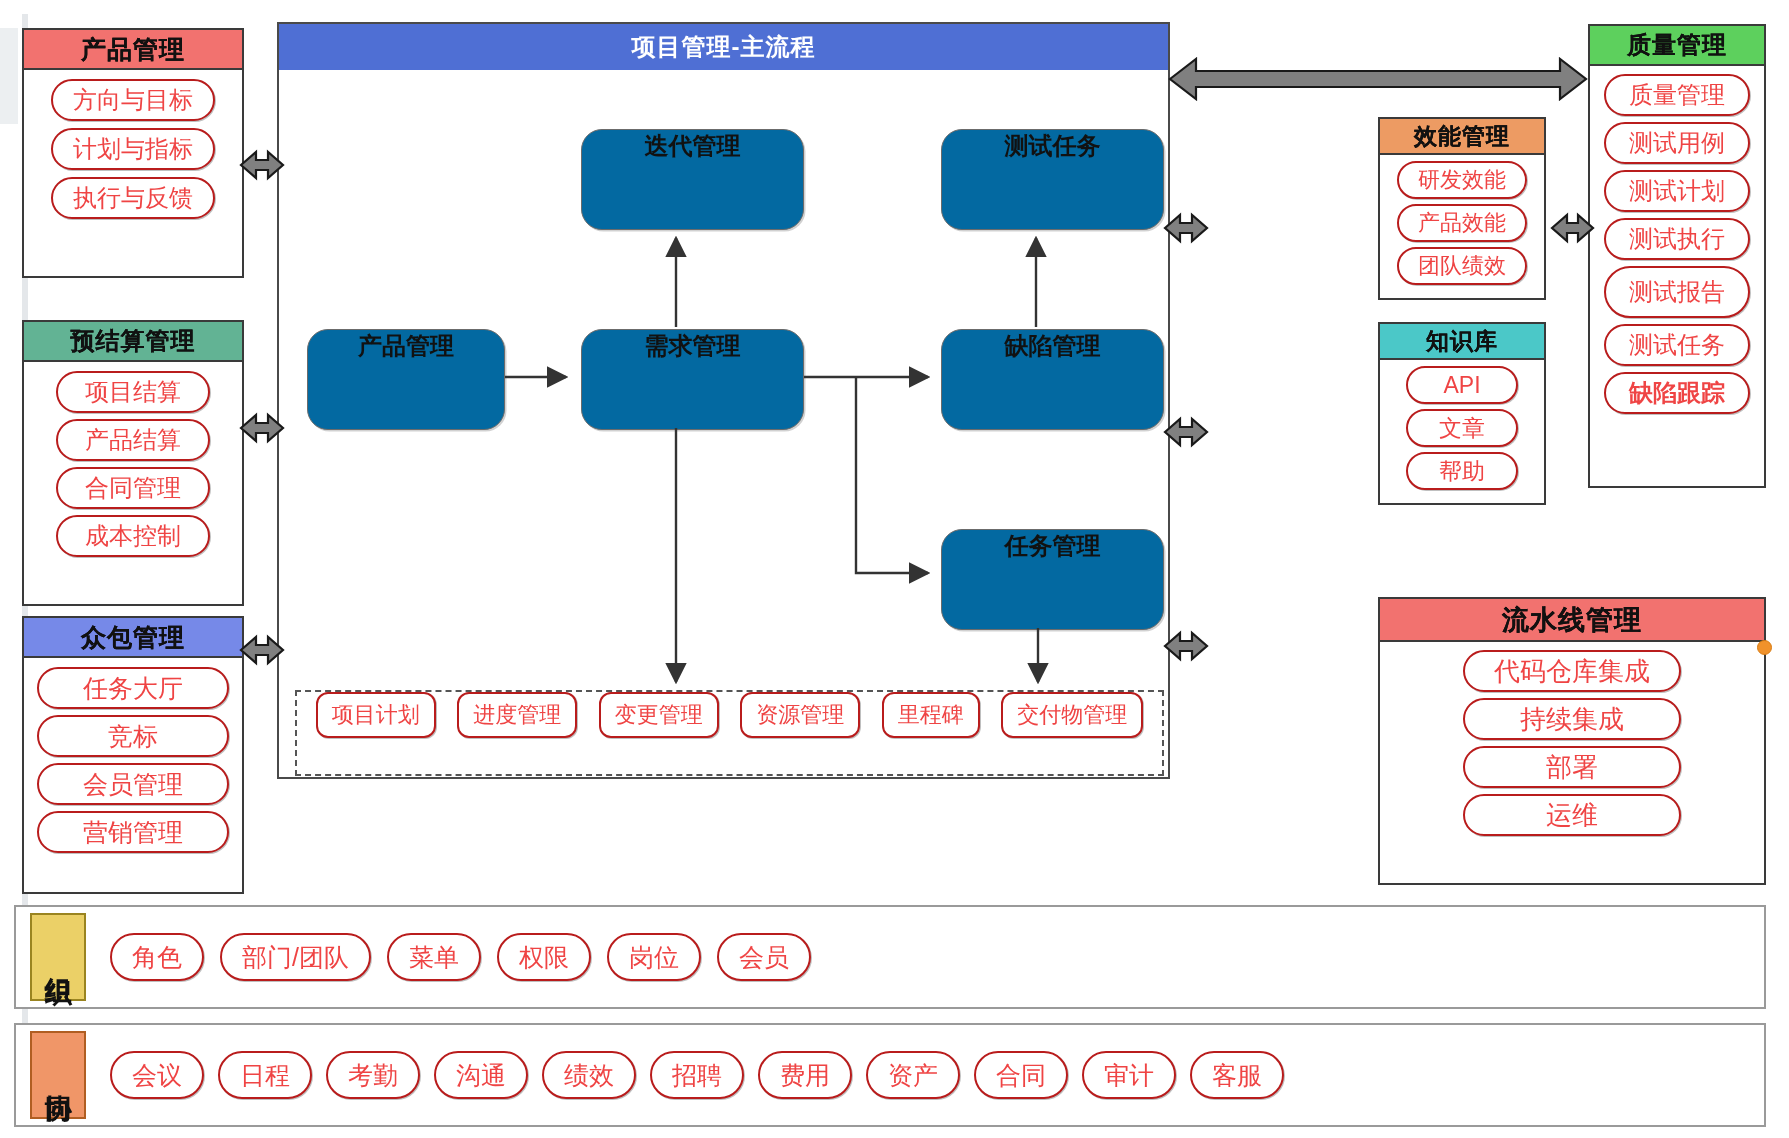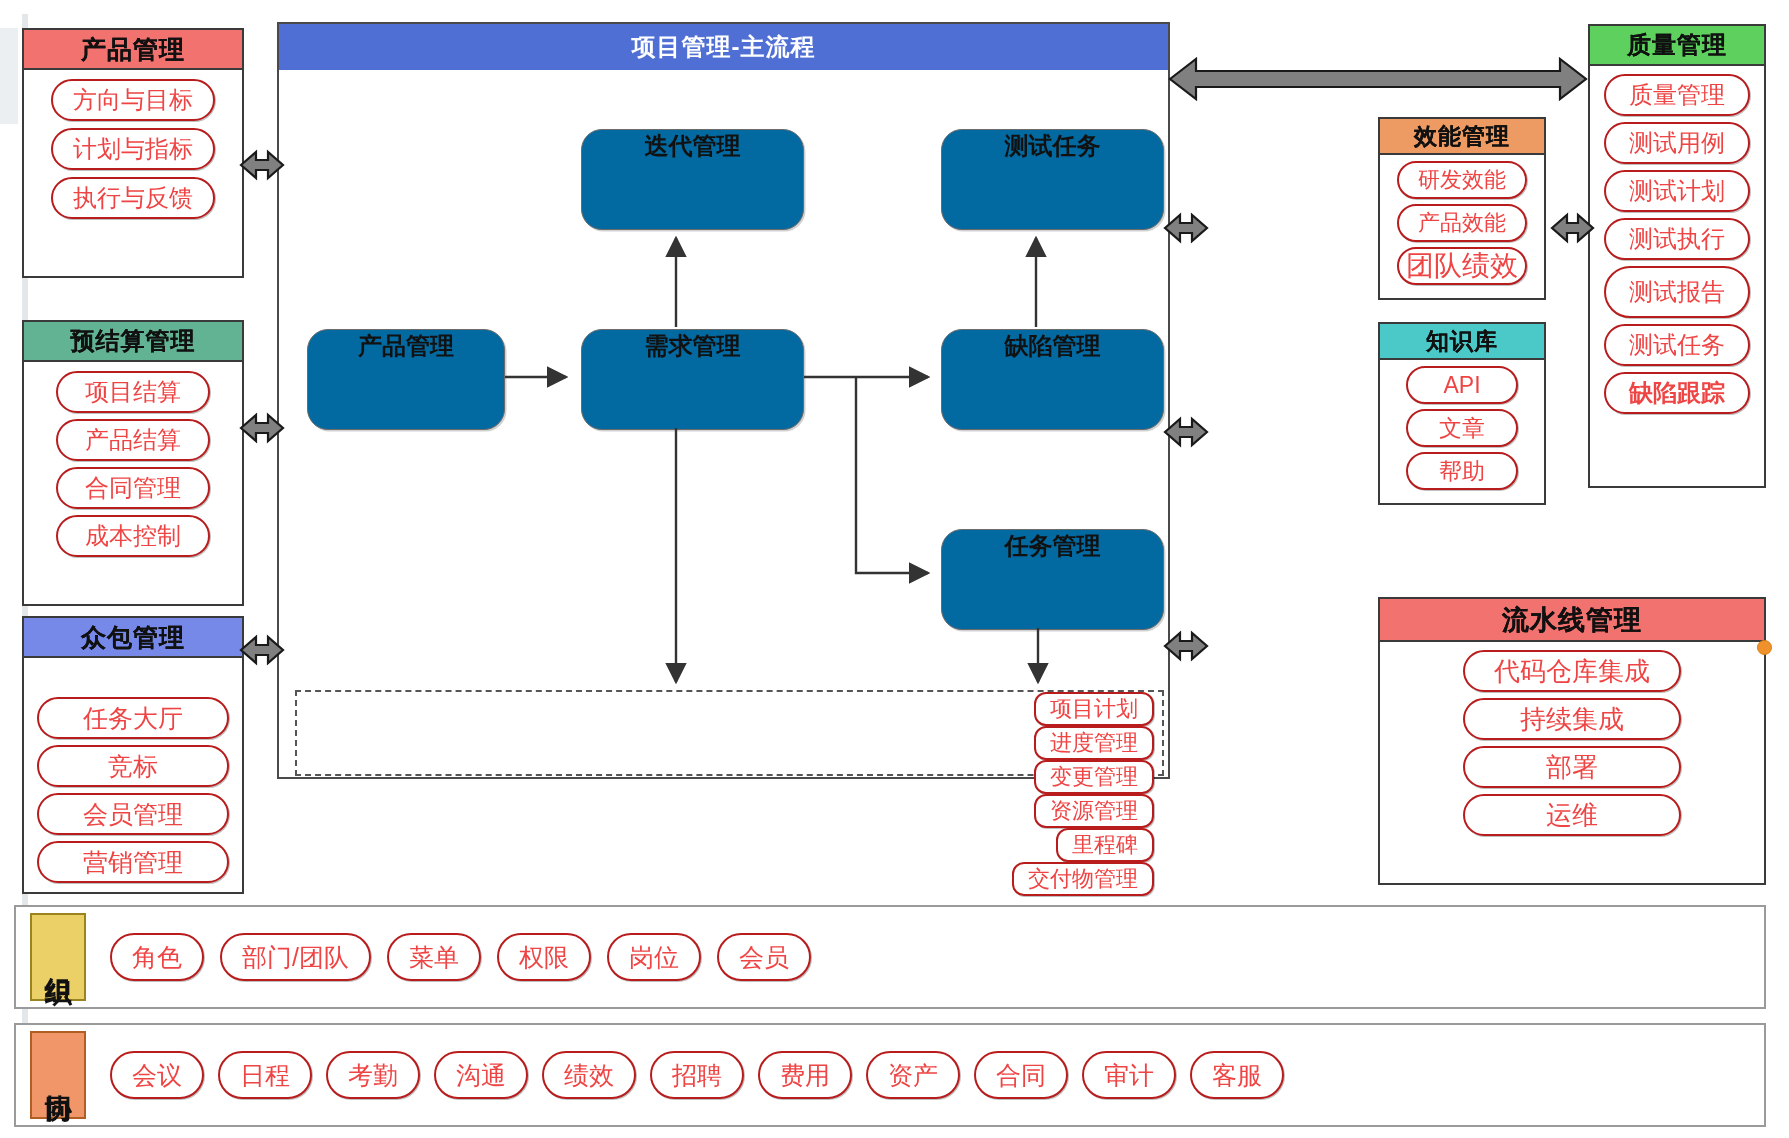--- a/index.html
+++ b/index.html
@@ -63,23 +63,22 @@
   .flow-node{
     position:absolute;box-sizing:border-box;
     border:1.6px solid #6b6b6b;border-radius:21px;background:#0369a1;
     display:flex;justify-content:center;
     font-weight:bold;font-size:24px;color:#111;
     box-shadow:1.5px 1.5px 0 rgba(0,0,0,.18);
   }
   .dashed-group{
     position:absolute;box-sizing:border-box;
     border:2px dashed #555;background:transparent;
-    display:flex;align-items:flex-end;justify-content:space-around;
+    display:flex;align-items:flex-start;justify-content:space-around;
     padding:0 8px;
-    flex-direction:column;
   }
   .dashed-group .pill{
     height:46px;font-size:22px;padding:0 14px;border-width:2px;border-radius:12px;
   }
 
   
   .strip{
     position:absolute;box-sizing:border-box;
     border:2px solid #9a9a9a;background:#fff;
     display:flex;align-items:stretch;
@@ -151,21 +150,21 @@
       <div class="pill" style="width:154px;height:42px;font-size:24px;">
           <span>成本控制</span>
         </div>
     </div>
   </div>
 
   <div class="panel" style="left:22px;top:616px;width:222px;height:278px;">
     <div class="panel-header" style="height:42px;font-size:25px;background:#7689E8;">
       <span>众包管理</span>
     </div>
-    <div class="panel-body" style="gap:6px;margin-top:30px;">
+    <div class="panel-body" style="gap:6px;">
       <div class="pill" style="width:192px;height:42px;font-size:25px;">
           <span>任务大厅</span>
         </div>
       <div class="pill" style="width:192px;height:42px;font-size:25px;">
           <span>竞标</span>
         </div>
       <div class="pill" style="width:192px;height:42px;font-size:25px;">
           <span>会员管理</span>
         </div>
       <div class="pill" style="width:192px;height:42px;font-size:25px;">
@@ -224,21 +223,21 @@
     <div class="panel-header" style="height:38px;font-size:23px;background:#ED9B63;">
       <span>效能管理</span>
     </div>
     <div class="panel-body" style="gap:5px;padding:6px 5px;">
       <div class="pill" style="width:130px;height:38px;font-size:22px;">
           <span>研发效能</span>
         </div>
       <div class="pill" style="width:130px;height:38px;font-size:22px;">
           <span>产品效能</span>
         </div>
-      <div class="pill" style="width:130px;height:38px;font-size:28px;">
+      <div class="pill" style="width:130px;height:38px;font-size:22px;">
           <span>团队绩效</span>
         </div>
     </div>
   </div>
 
   <div class="panel" style="left:1378px;top:322px;width:168px;height:183px;">
     <div class="panel-header" style="height:38px;font-size:23px;background:#4BC8C8;">
       <span>知识库</span>
     </div>
     <div class="panel-body" style="gap:5px;padding:6px 5px;">

